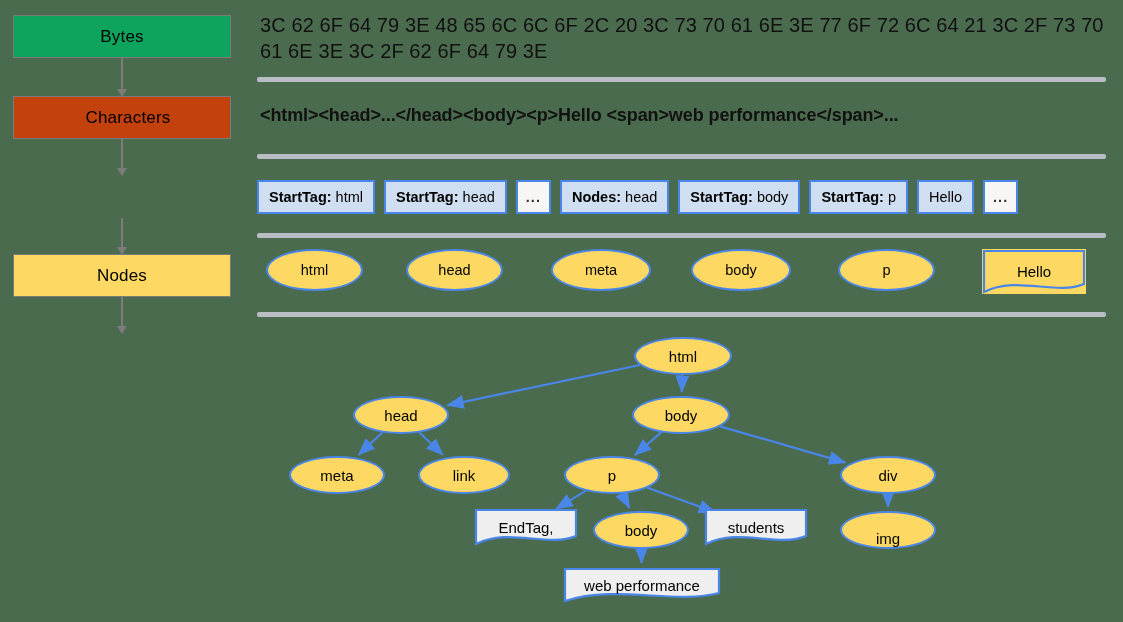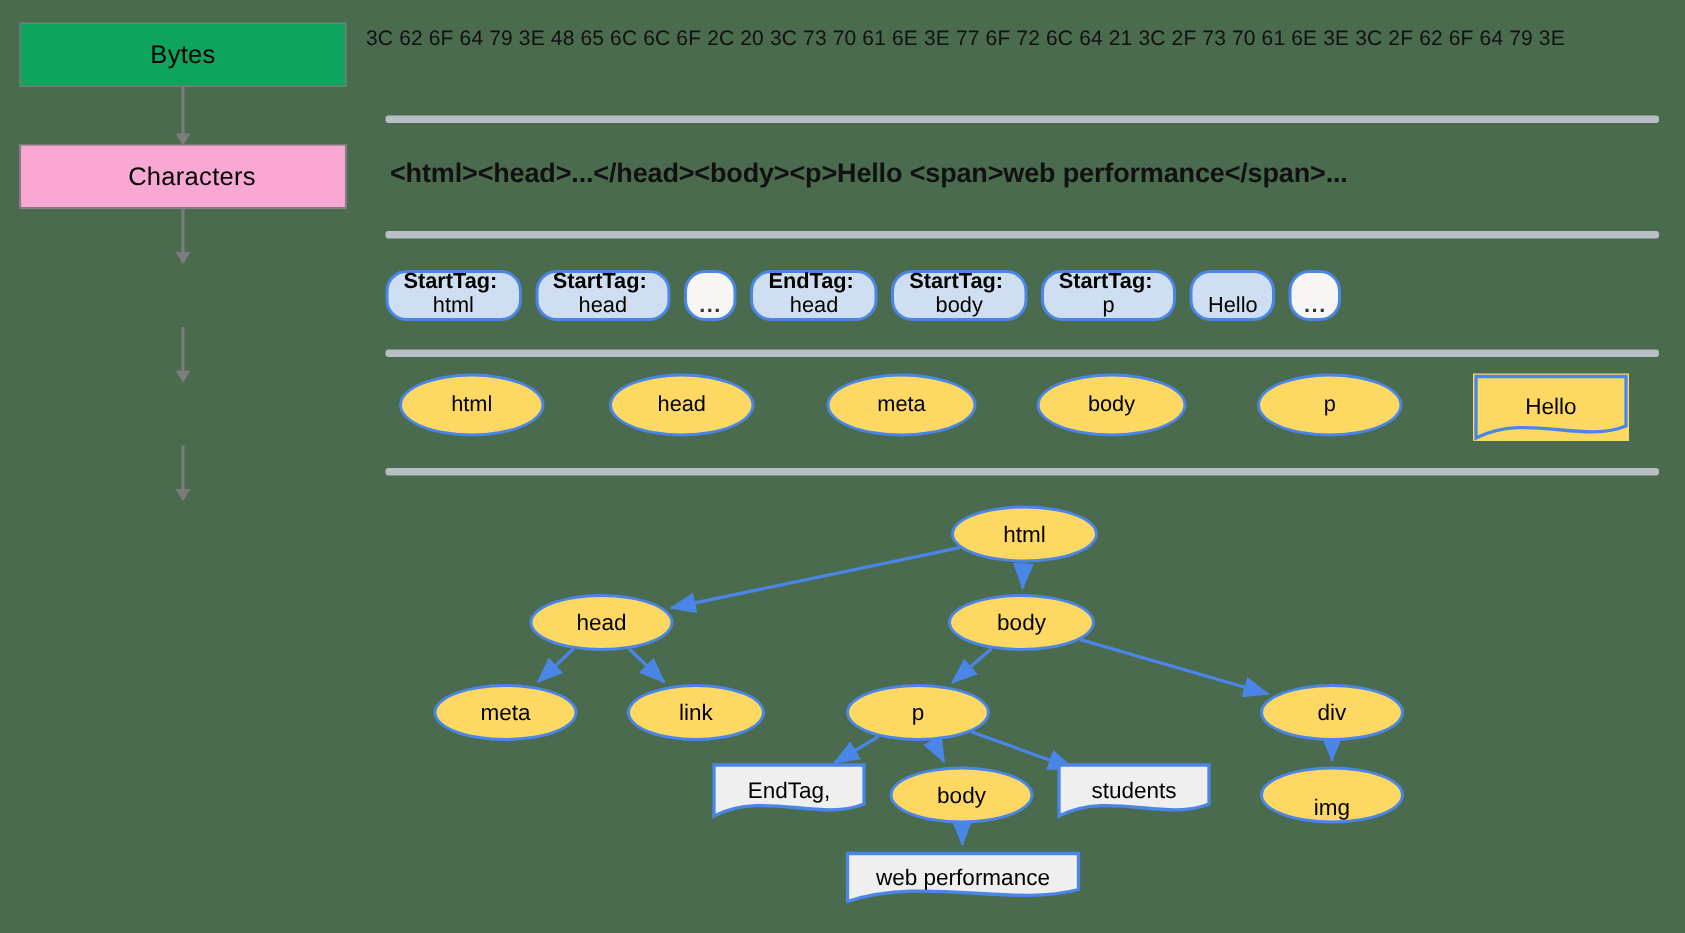--- a/index.html
+++ b/index.html
@@ -16,21 +16,21 @@
   .stage-box{
     position:absolute;
     left:13px;width:218px;height:43px;
     border:1px solid #7a7a7a;
     box-sizing:border-box;
     display:flex;align-items:center;justify-content:center;
     font-size:17px;color:#000;
     letter-spacing:.2px;
   }
   .sb-green{background:#0ea45d;}
-  .sb-blue{background:#f9a8d4;padding-left:12px;}
+  .sb-blue{background:#c2410c;padding-left:12px;}
   .sb-yellow{background:#fdd964;}
 
   .pipe-arrow{
     position:absolute;left:119px;width:7px;
   }
   .pipe-arrow .shaft{
     position:absolute;left:2px;top:0;width:2px;height:100%;
     background:#7c7c7c;
   }
   .pipe-arrow .head{
@@ -42,41 +42,40 @@
   }
 
   
   .sep{
     position:absolute;left:257px;width:849px;height:5px;
     background:#b8bec4;border-radius:2px;
   }
 
   
   .bytes-text{
-    position:absolute;left:244px;top:12px;width:845px;
-    font-size:14px;color:#111;line-height:26px;
+    position:absolute;left:260px;top:12px;width:845px;
+    font-size:20px;color:#111;line-height:26px;
     letter-spacing:.1px;
   }
   .chars-text{
     position:absolute;left:260px;top:105px;width:845px;
     font-size:18px;color:#111;font-weight:bold;
     letter-spacing:-.1px;
   }
 
   
   .token-row{position:absolute;left:257px;top:180px;height:34px;display:flex;align-items:center;}
   .token{
     height:34px;box-sizing:border-box;
-    border:2px solid #4a86e8;border-radius:14px;
+    border:2px solid #4a86e8;border-radius:0;
     background:#cfdff1;
-    display:flex;align-items:center;justify-content:flex-end;
+    display:flex;align-items:center;justify-content:center;
     font-size:14.5px;color:#000;
     padding:0 10px;margin-right:9px;
     white-space:nowrap;
-    flex-direction:column;
   }
   .token b{font-weight:bold;margin-right:4px;}
   .token.plain{background:#f7f6f4;}
   .token.dots{padding:0 8px;font-weight:bold;color:#333;letter-spacing:1px;}
 
   
   .node-row{position:absolute;left:266px;top:249px;height:42px;}
   .ellipse{
     position:absolute;top:0;height:42px;
     background:#fdd964;border:2px solid #4a86e8;
@@ -127,20 +126,23 @@
   <div class="pipe-arrow" style="top:139px;height:36px">
       <i class="shaft"></i>
       <i class="head"></i>
     </div>
 
   <div class="pipe-arrow" style="top:218px;height:36px">
       <i class="shaft"></i>
       <i class="head"></i>
     </div>
 
+  <div class="stage-box sb-yellow" style="top:254px">
+      <span>Nodes</span>
+    </div>
   <div class="pipe-arrow" style="top:297px;height:36px">
       <i class="shaft"></i>
       <i class="head"></i>
     </div>
 
 
   <div class="sep" style="top:77px"></div>
   <div class="sep" style="top:154px"></div>
   <div class="sep" style="top:233px"></div>
   <div class="sep" style="top:312px"></div>
@@ -155,21 +157,21 @@
         <span>html</span>
       </div>
       <div class="token">
         <b>StartTag:</b>
         <span>head</span>
       </div>
       <div class="token plain dots">
         <span>...</span>
       </div>
       <div class="token">
-        <b>EndTag:</b>
+        <b>Nodes:</b>
         <span>head</span>
       </div>
       <div class="token">
         <b>StartTag:</b>
         <span>body</span>
       </div>
       <div class="token">
         <b>StartTag:</b>
         <span>p</span>
       </div>

